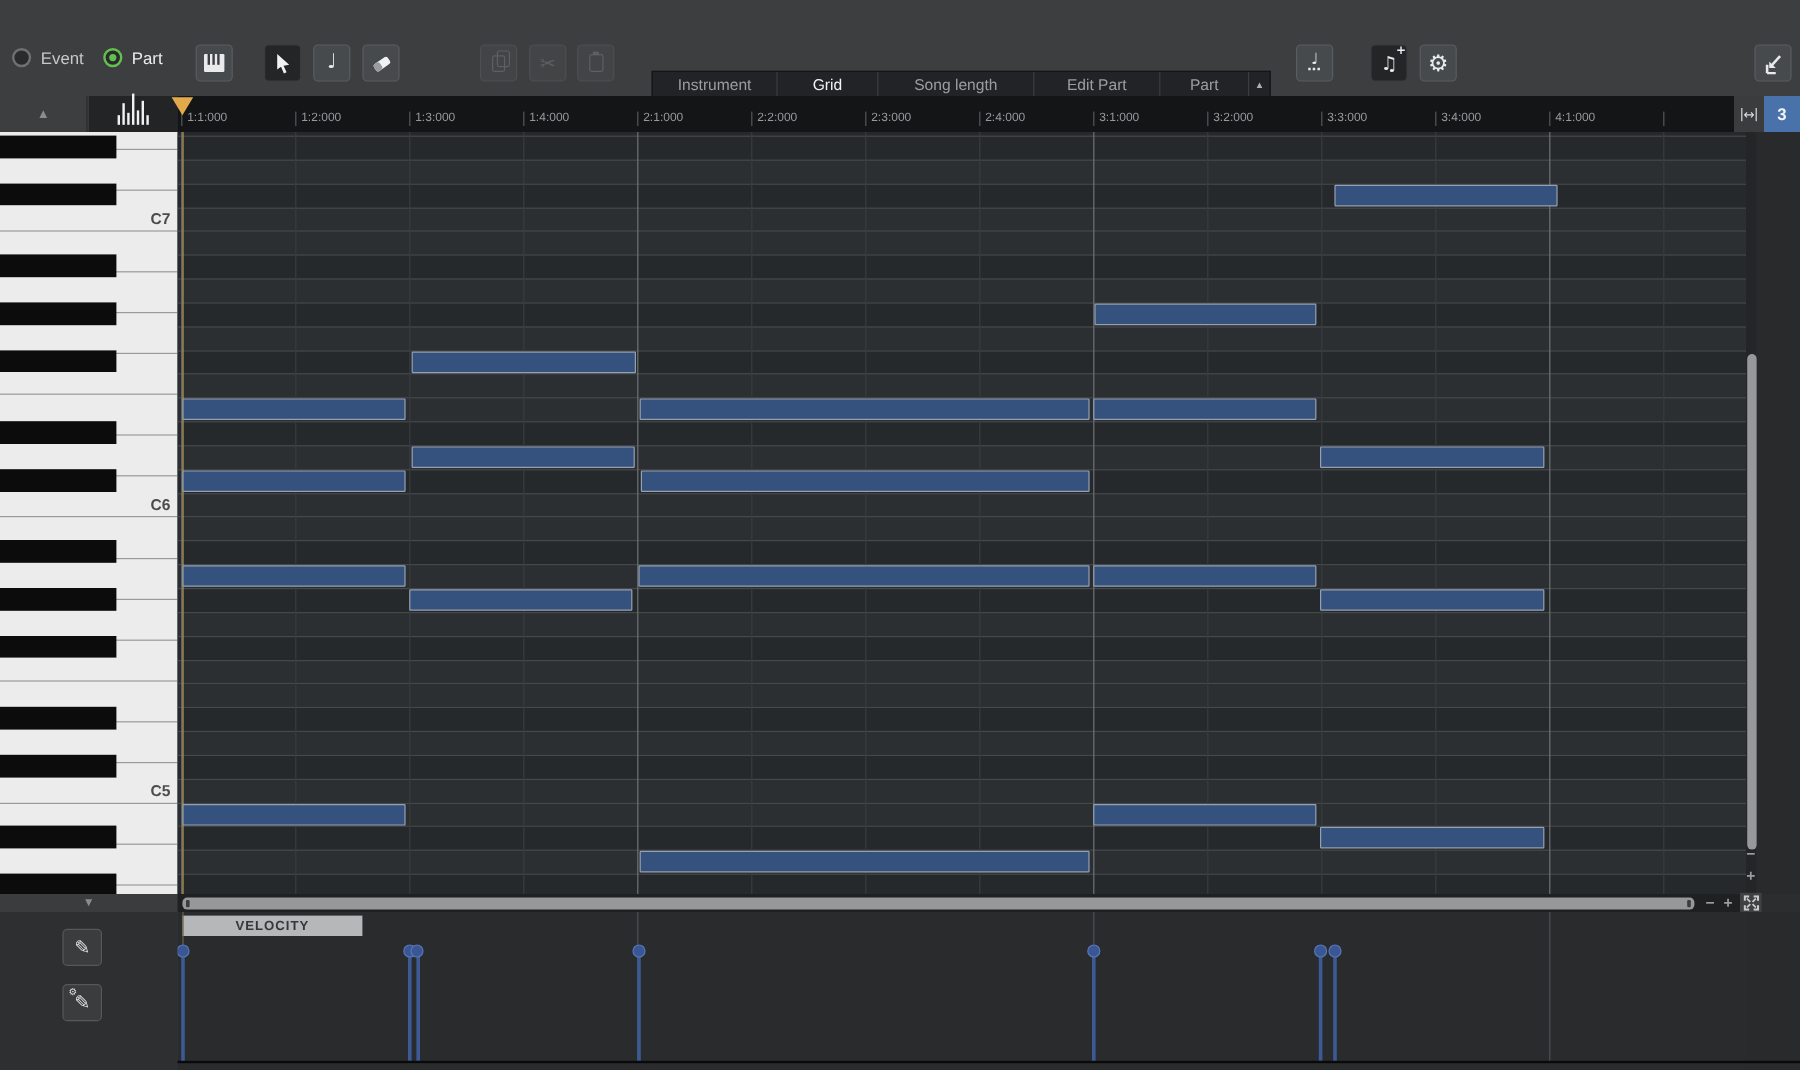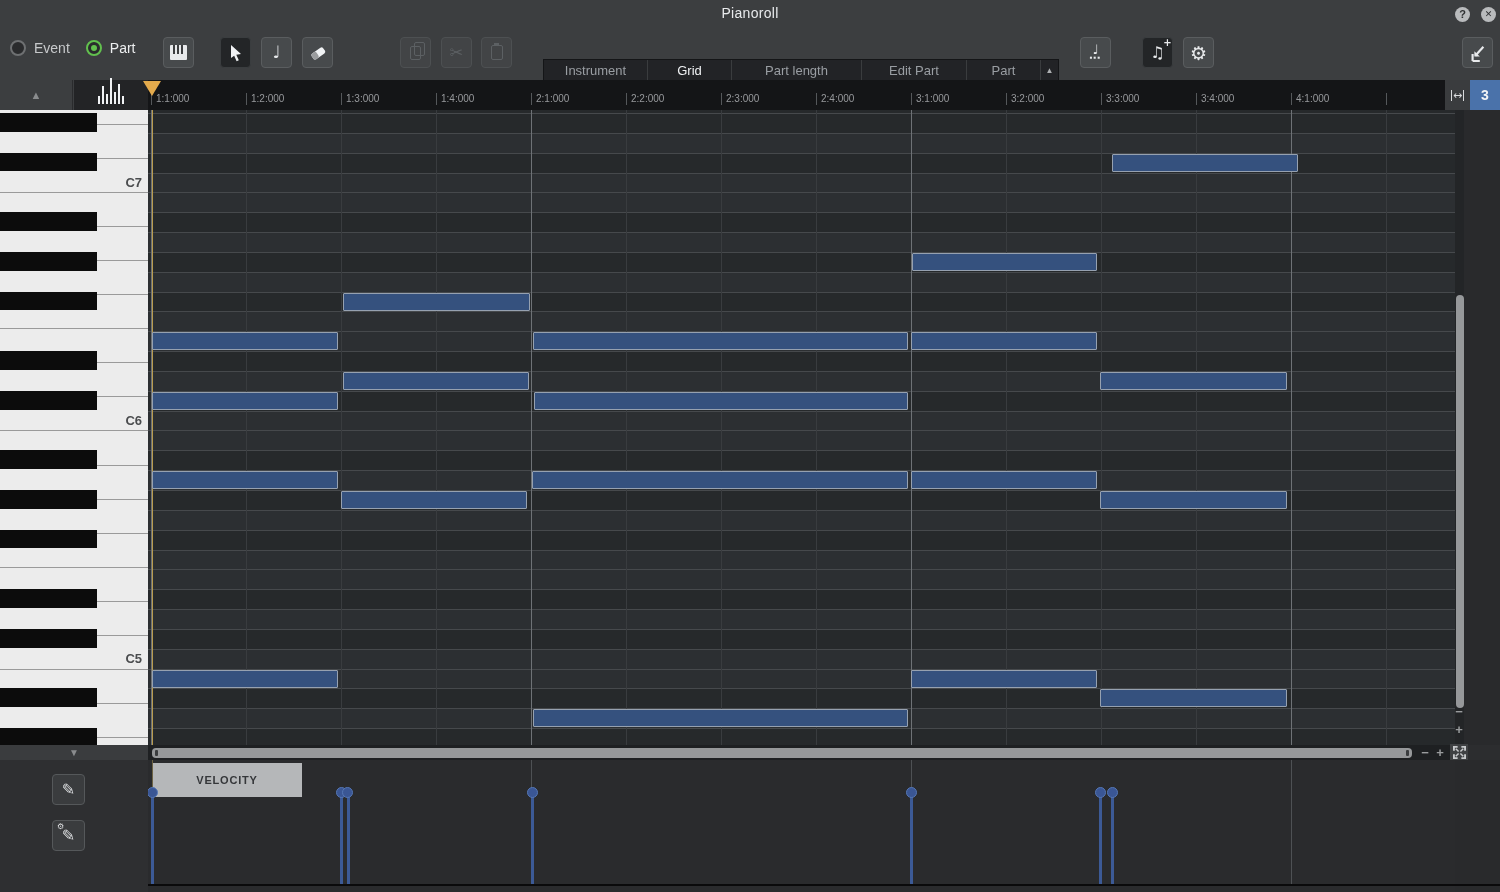--- a/index.html
+++ b/index.html
@@ -88,43 +88,34 @@
   .hthumb { position:absolute; left:4px; top:2.5px; width:1260px; height:10px; background:#96989a; border-radius:4px; }
   .hthumb i { position:absolute; top:2px; width:3px; height:6px; background:#3a3c3e; border-radius:1px; }
   .hrow-right { left:1455px; top:745px; width:45px; height:15px; background:#2c2d2f; }
   .maximize-cell { left:1450px; top:744px; width:18px; height:17px; background:#3f4143; display:flex; align-items:center; justify-content:center; }
 
   
   .vel-left { left:0; top:760px; width:148px; height:132px; background:#2e2f31; }
   .vel-btn { position:absolute; left:52px; width:33px; height:31px; border-radius:4px; background:#3a3c3e; border:1px solid #55585a; color:#dcdee0; display:flex; align-items:center; justify-content:center; font-size:16px; font-family:"DejaVu Sans",sans-serif; }
   .vel-btn .mini-gear { position:absolute; top:1px; left:4px; font-size:8px; }
   .vel-lane { left:148px; top:760px; width:1307px; height:132px; background:#2a2b2d; overflow:hidden; }
-  .vel-chip { position:absolute; left:4px; top:3px; width:150px; height:34px; background:#b5b7b9; color:#35373a; font-size:11px; font-weight:bold; letter-spacing:.8px; display:flex; align-items:center; justify-content:center; }
+  .vel-chip { position:absolute; left:4px; top:3px; width:150px; height:17px; background:#b5b7b9; color:#35373a; font-size:11px; font-weight:bold; letter-spacing:.8px; display:flex; align-items:center; justify-content:center; }
   .vel-mline { position:absolute; top:0; width:1px; height:124px; background:#4e5154; }
   .vel-stem { position:absolute; width:3px; background:#3c5a96; }
   .vel-dot { position:absolute; width:11px; height:11px; border-radius:50%; background:#3a5694; border:1.5px solid #5577b5; }
   .vel-right { left:1455px; top:760px; width:45px; height:132px; background:#292a2c; }
   .bottom-line { left:148px; top:884px; width:1352px; height:2px; background:#0a0a0b; }
 
   svg { display:block; }
 </style>
 </head>
 <body>
 
 <div class="window">
 
-  <div class="abs titlebar">
-    <div class="title">Pianoroll</div>
-    <div class="abs" style="left:1455px; top:7px;">
-        <div class="circle-btn">?</div>
-      </div>
-    <div class="abs" style="left:1481px; top:7px;">
-        <div class="circle-btn" style="font-size:9px;">✕</div>
-      </div>
-  </div>
 
   <div class="abs toolbar">
     <div class="abs radio-group">
       <div class="radio">
         <span class="ring"></span>
         <span class="lbl">Event</span>
       </div>
       <div class="radio sel">
         <span class="ring"></span>
         <span class="lbl">Part</span>
@@ -169,21 +160,21 @@
     <div class="abs settings-panel" id="settings-panel">
         <div class="sp-col" style="width: 104px;">
           <div class="sp-cell">Instrument</div>
           <div class="sp-cell val">Rhodes</div>
         </div>
         <div class="sp-col" style="width: 84px;">
           <div class="sp-cell hdr-sel">Grid</div>
           <div class="sp-cell val sel">Measure</div>
         </div>
         <div class="sp-col" style="width: 130px;">
-          <div class="sp-cell">Part length</div>
+          <div class="sp-cell">Song length</div>
           <div class="sp-cell val">Linked to grid</div>
         </div>
         <div class="sp-col" style="width: 105px;">
           <div class="sp-cell">Edit Part</div>
           <div class="sp-cell val">Notes</div>
         </div>
         <div class="sp-col" style="width: 74px;">
           <div class="sp-cell">Part</div>
           <div class="sp-cell val">1</div>
         </div>

